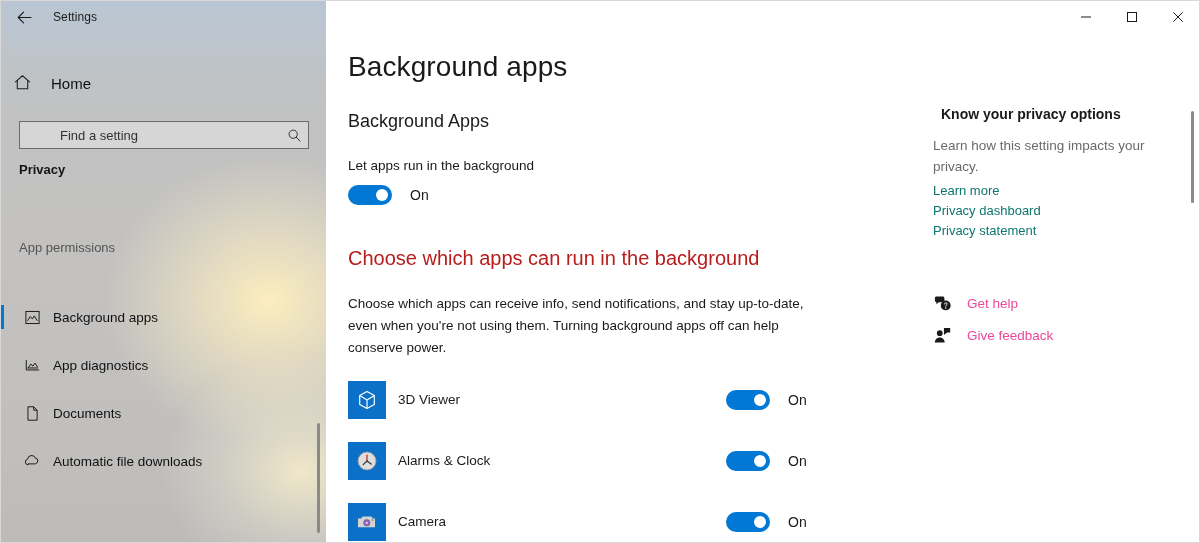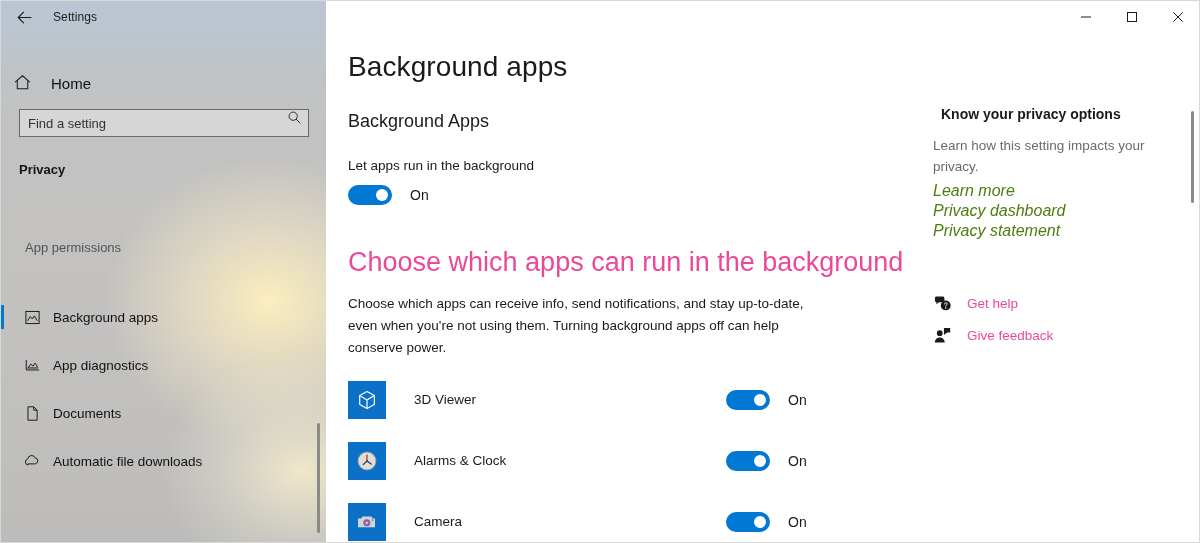--- a/index.html
+++ b/index.html
@@ -82,28 +82,29 @@
   }
   .home-label {
     font-size: 15px;
     color: #111111;
     margin-left: -2px;
   }
 
   .search-wrap {
     position: absolute;
     left: 18px;
-    top: 108px;
+    top: 120px;
     width: 290px;
     height: 28px;
     background: #d6d6d6;
     border: 1px solid #6b6b6b;
     box-sizing: border-box;
     display: flex;
-    align-items: flex-start;
+    align-items: center;
+    padding-left: 32px;
   }
   .search-input {
     flex: 1;
     border: none;
     outline: none;
     background: transparent;
     font-family: "Liberation Sans", sans-serif;
     font-size: 13px;
     color: #2b2b2b;
     padding: 0 8px;
@@ -122,21 +123,21 @@
     position: absolute;
     left: 18px;
     font-size: 13px;
     font-weight: bold;
     color: #131313;
   }
   .group-title.privacy { top: 161px; }
 
   .section-label {
     position: absolute;
-    left: 24px;
+    left: 18px;
     top: 239px;
     font-size: 13px;
     color: #545454;
   }
 
   .nav-list {
     position: absolute;
     left: 0;
     top: 292px;
     width: 325px;
@@ -274,22 +275,22 @@
   .toggle-state {
     font-size: 14px;
     color: #1a1a1a;
     margin-left: 18px;
   }
 
   .section-head {
     position: absolute;
     left: 22px;
     top: 246px;
-    font-size: 27px;
-    color: #ec4899;
+    font-size: 20px;
+    color: #b91c1c;
   }
 
   .desc {
     position: absolute;
     left: 22px;
     top: 292px;
     width: 462px;
     font-size: 13.5px;
     line-height: 22px;
     color: #1a1a1a;
@@ -312,21 +313,21 @@
     height: 38px;
     background: #0a70c8;
     display: flex;
     align-items: center;
     justify-content: center;
     flex: none;
   }
   .app-name {
     font-size: 13.5px;
     color: #1a1a1a;
-    margin-left: 28px;
+    margin-left: 12px;
     white-space: nowrap;
   }
   .app-toggle {
     position: absolute;
     left: 378px;
     display: flex;
     align-items: center;
   }
 
   
@@ -355,27 +356,26 @@
     line-height: 21px;
     color: #6a6a6a;
   }
   .info-links {
     position: absolute;
     left: 0;
     top: 180px;
   }
   .info-link {
     display: block;
-    font-size: 16px;
+    font-size: 13px;
     line-height: 20px;
-    color: #4d7c0f;
+    color: #0f766e;
     text-decoration: none;
     margin-bottom: 0px;
     white-space: nowrap;
-    font-style: italic;
   }
   .help-links {
     position: absolute;
     left: 0;
     top: 286px;
   }
   .help-row {
     display: flex;
     align-items: center;
     height: 32px;

